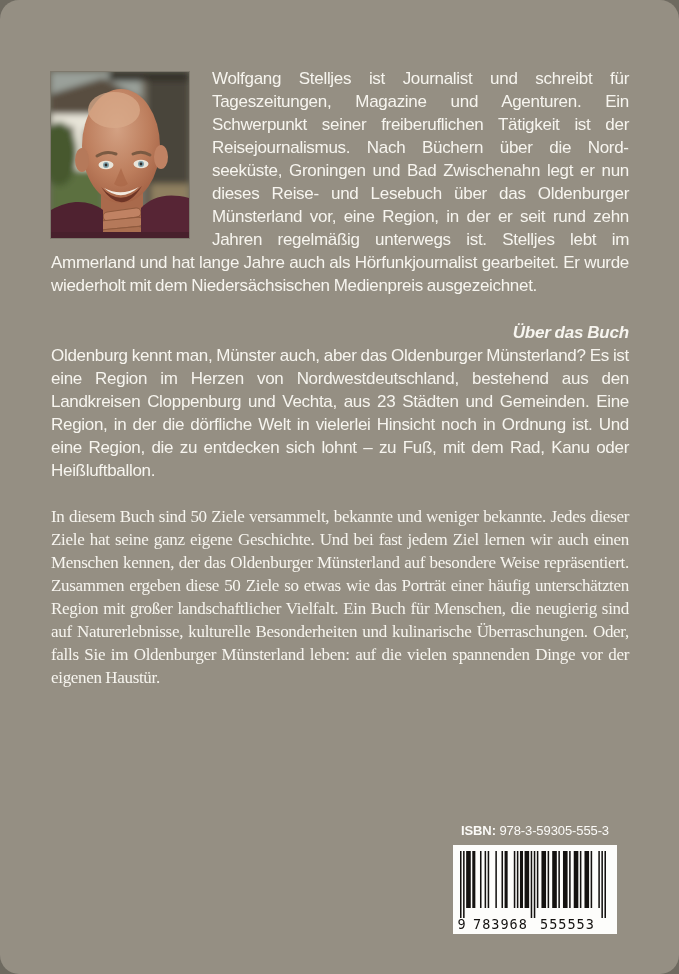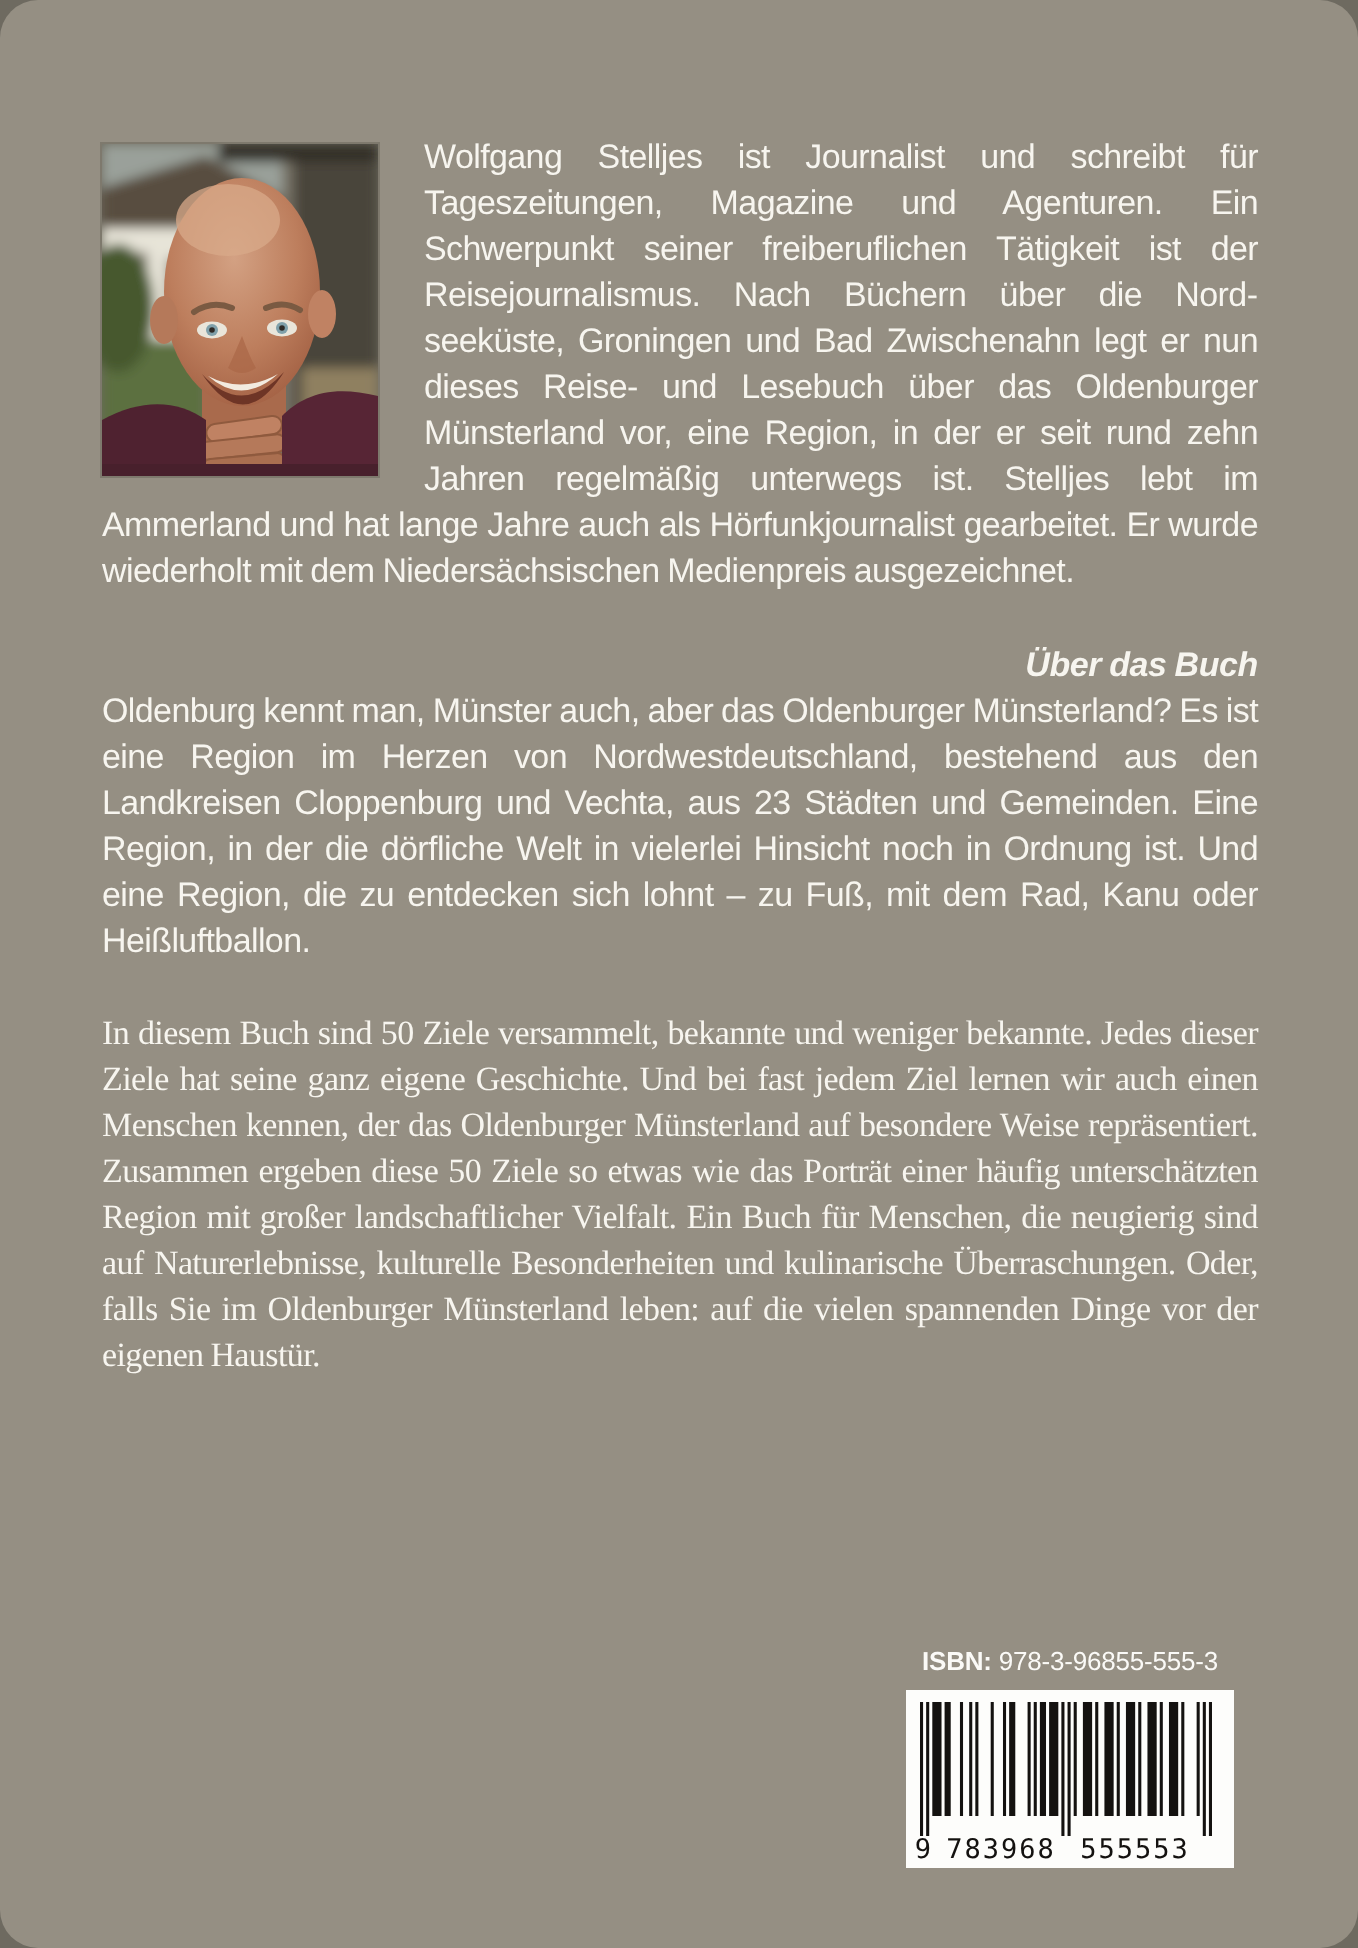--- a/index.html
+++ b/index.html
@@ -137,21 +137,21 @@
 
     <p class="bio">Wolfgang Stelljes ist Journalist und schreibt für Tageszeitungen, Magazine und Agenturen. Ein Schwerpunkt seiner freiberuflichen Tätigkeit ist der Reisejournalismus. Nach Büchern über die Nord­seeküste, Groningen und Bad Zwischenahn legt er nun dieses Reise- und Lesebuch über das Olden­burger Münsterland vor, eine Region, in der er seit rund zehn Jahren regelmäßig unterwegs ist. Stell­jes lebt im Ammerland und hat lange Jahre auch als Hörfunkjournalist gearbeitet. Er wurde wiederholt mit dem Niedersächsischen Medien­preis ausgezeichnet.</p>
 
     <h2 class="about-heading">Über das Buch</h2>
     <p class="para1">Oldenburg kennt man, Münster auch, aber das Oldenburger Münster­land? Es ist eine Region im Herzen von Nordwestdeutschland, beste­hend aus den Landkreisen Cloppenburg und Vechta, aus 23 Städten und Gemeinden. Eine Region, in der die dörfliche Welt in vielerlei Hinsicht noch in Ordnung ist. Und eine Region, die zu entdecken sich lohnt – zu Fuß, mit dem Rad, Kanu oder Heißluftballon.</p>
     <p class="para2">In diesem Buch sind 50 Ziele versammelt, bekannte und weniger bekannte. Jedes dieser Ziele hat seine ganz eigene Geschichte. Und bei fast jedem Ziel lernen wir auch einen Menschen kennen, der das Oldenburger Münsterland auf besondere Weise repräsentiert. Zusam­men ergeben diese 50 Ziele so etwas wie das Porträt einer häufig unter­schätzten Region mit großer landschaftlicher Vielfalt. Ein Buch für Menschen, die neugierig sind auf Naturerlebnisse, kulturelle Besonder­heiten und kulinarische Überraschungen. Oder, falls Sie im Oldenbur­ger Münsterland leben: auf die vielen spannenden Dinge vor der eige­nen Haustür.</p>
 
   </div>
 
   <div class="purchase">
-    <div class="isbn-line"><span class="isbn-label">ISBN:</span> <span>978-3-96855-555-3</span></div>
+    <div class="isbn-line"><span class="isbn-label">ISBN:</span> <span>978-3-59305-555-3</span></div>
 
     <div class="barcode-box">
       <svg width="164" height="89" viewBox="0 0 164 89">
         <g id="bars" transform="translate(7,6)">
             <rect x="0.00" y="0" width="1.54" height="67" fill="#141210"></rect>
             <rect x="3.07" y="0" width="1.54" height="67" fill="#141210"></rect>
             <rect x="6.15" y="0" width="4.61" height="57" fill="#141210"></rect>
             <rect x="12.29" y="0" width="3.07" height="57" fill="#141210"></rect>
             <rect x="19.98" y="0" width="1.54" height="57" fill="#141210"></rect>
             <rect x="24.59" y="0" width="1.54" height="57" fill="#141210"></rect>

